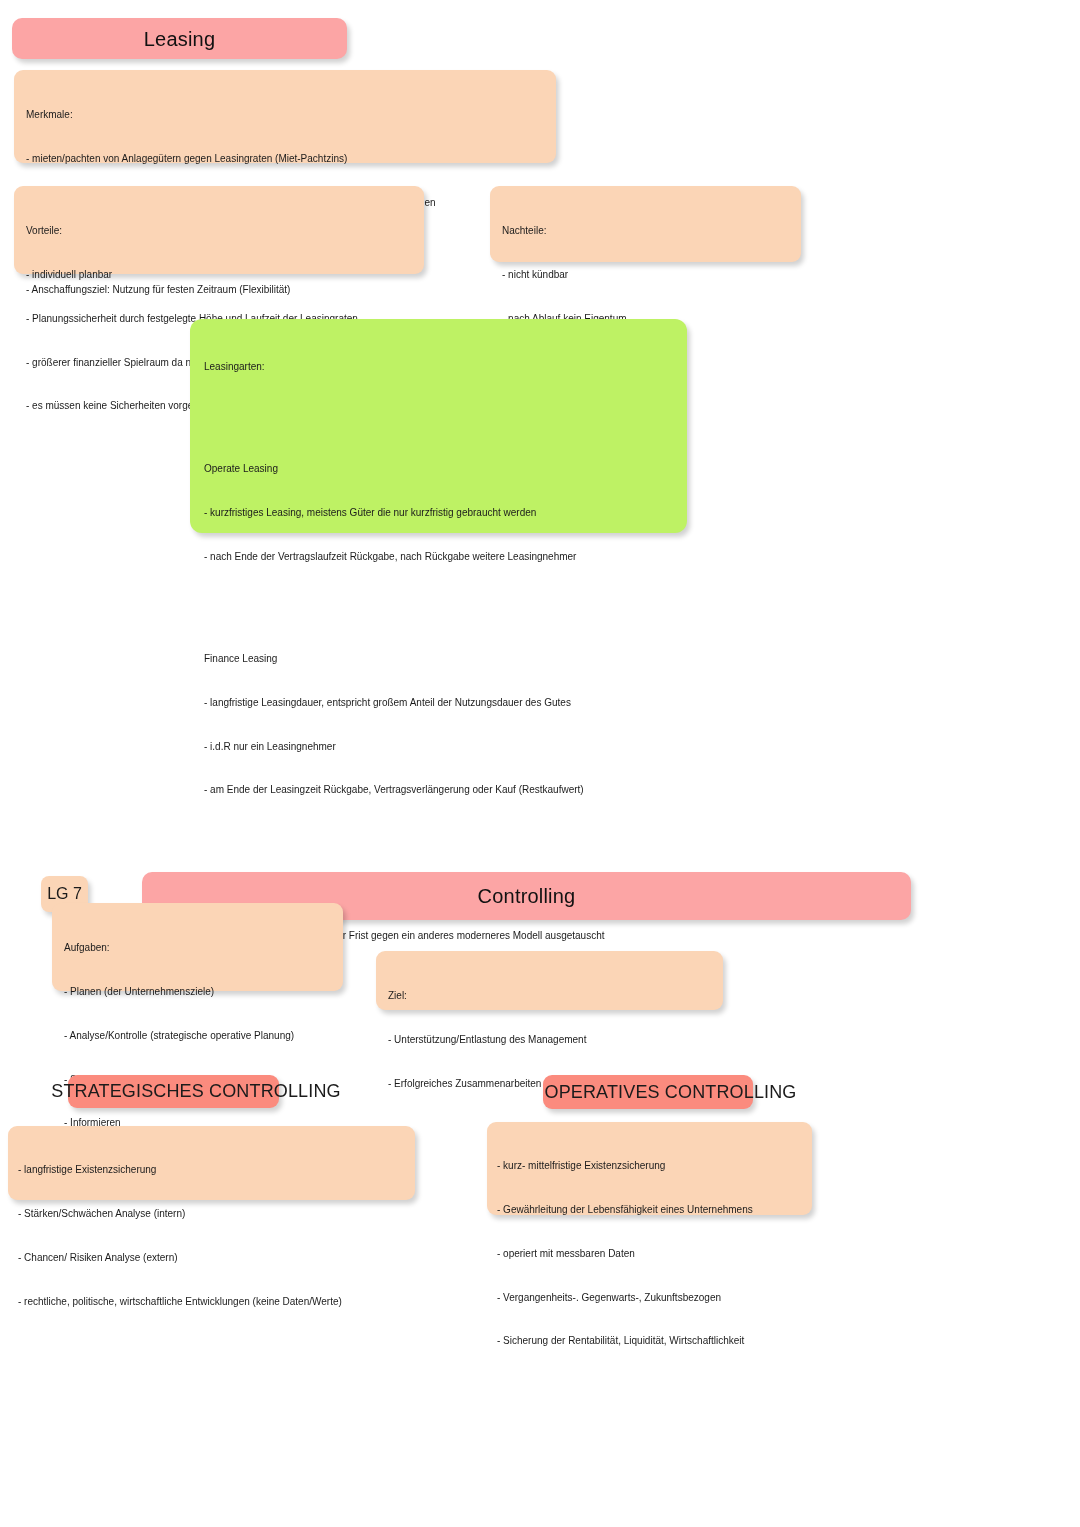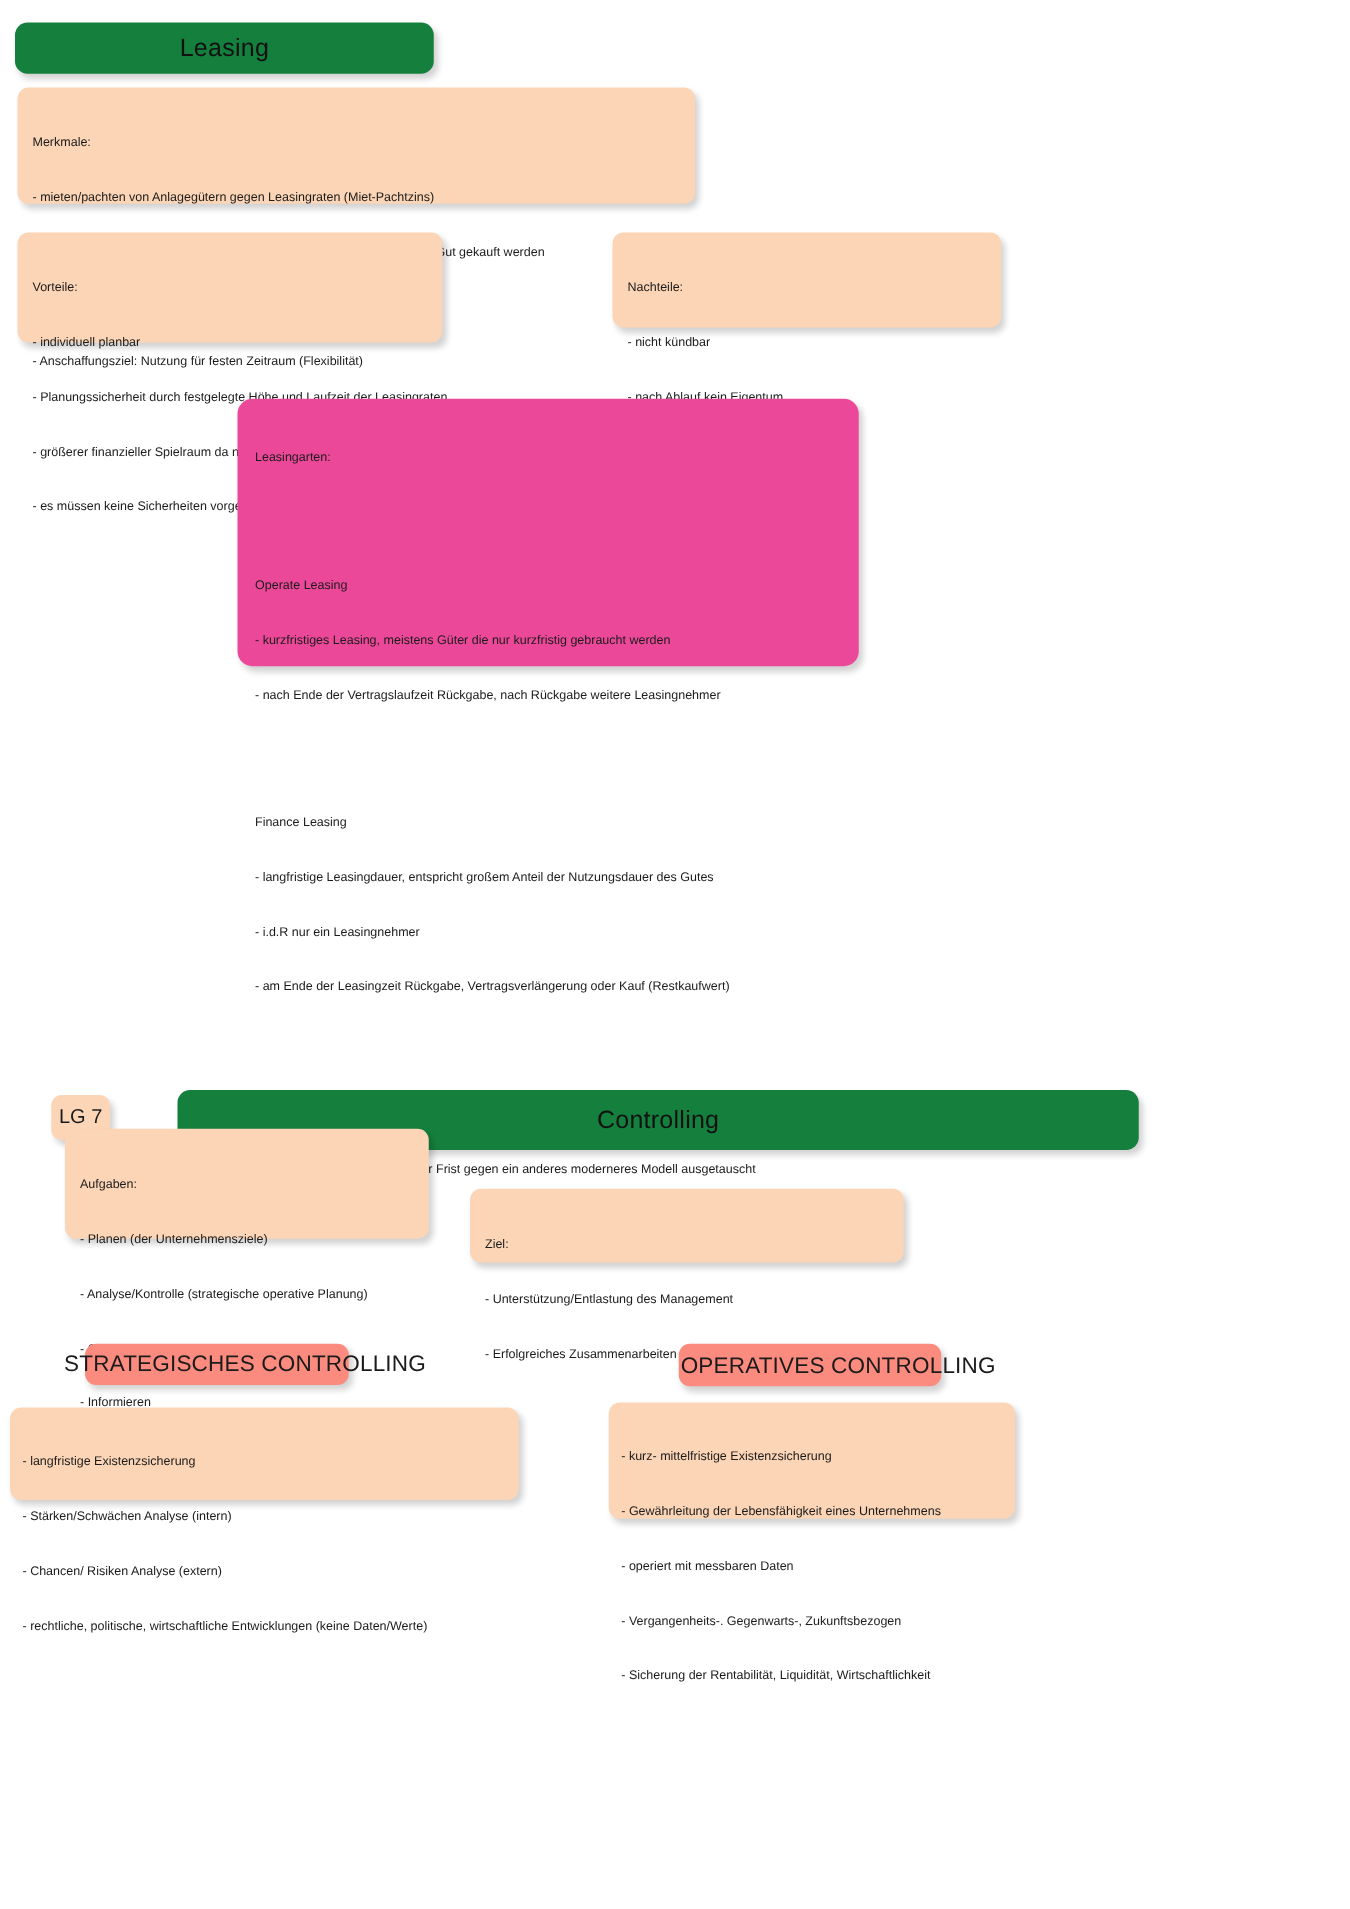--- a/index.html
+++ b/index.html
@@ -26,38 +26,38 @@
 
   
   .node {
     position: absolute;
     box-sizing: border-box;
     border-radius: 9px;
     box-shadow: 3px 4px 5px rgba(0,0,0,0.18);
   }
 
   .node.title-bar {
-    background: #15803d;
+    background: #fca5a5;
     display: flex;
     align-items: center;
     justify-content: center;
     border-radius: 10px;
   }
   .node.title-bar .txt {
     font-size: 20px;
     color: #111111;
     letter-spacing: 0.2px;
     line-height: 1;
   }
 
   .node.peach {
     background: #fbd5b6;
   }
   .node.pink {
-    background: #ec4899;
+    background: #bef264;
   }
   .node.salmon {
     background: #fb8b7e;
   }
 
   .node .body {
     padding: 9px 12px 8px 12px;
     font-size: 10px;
     line-height: 14.6px;
     white-space: pre;
@@ -107,21 +107,21 @@
   <div class="node peach" style="left:14px; top:70px; width:542px; height:93px;">
     <div class="body">
       <span class="line">Merkmale:</span>
       <span class="line">- mieten/pachten von Anlagegütern gegen Leasingraten (Miet-Pachtzins)</span>
       <span class="line">- nach Vertragsablauf muss Gut zurückgegeben, Vertrag verlängert oder Gut gekauft werden</span>
       <span class="line">- Sachkredit</span>
       <span class="line">- Anschaffungsziel: Nutzung für festen Zeitraum (Flexibilität)</span>
     </div>
   </div>
 
-  <div class="node peach" style="left:14px; top:186px; width:340px; height:88px;">
+  <div class="node peach" style="left:14px; top:186px; width:410px; height:88px;">
     <div class="body">
       <span class="line">Vorteile:</span>
       <span class="line">- individuell planbar</span>
       <span class="line">- Planungssicherheit durch festgelegte Höhe und Laufzeit der Leasingraten</span>
       <span class="line">- größerer finanzieller Spielraum da nicht in der Bilanz aufgeführt</span>
       <span class="line">- es müssen keine Sicherheiten vorgelegt werden</span>
     </div>
   </div>
 
   <div class="node peach" style="left:490px; top:186px; width:311px; height:76px;">

